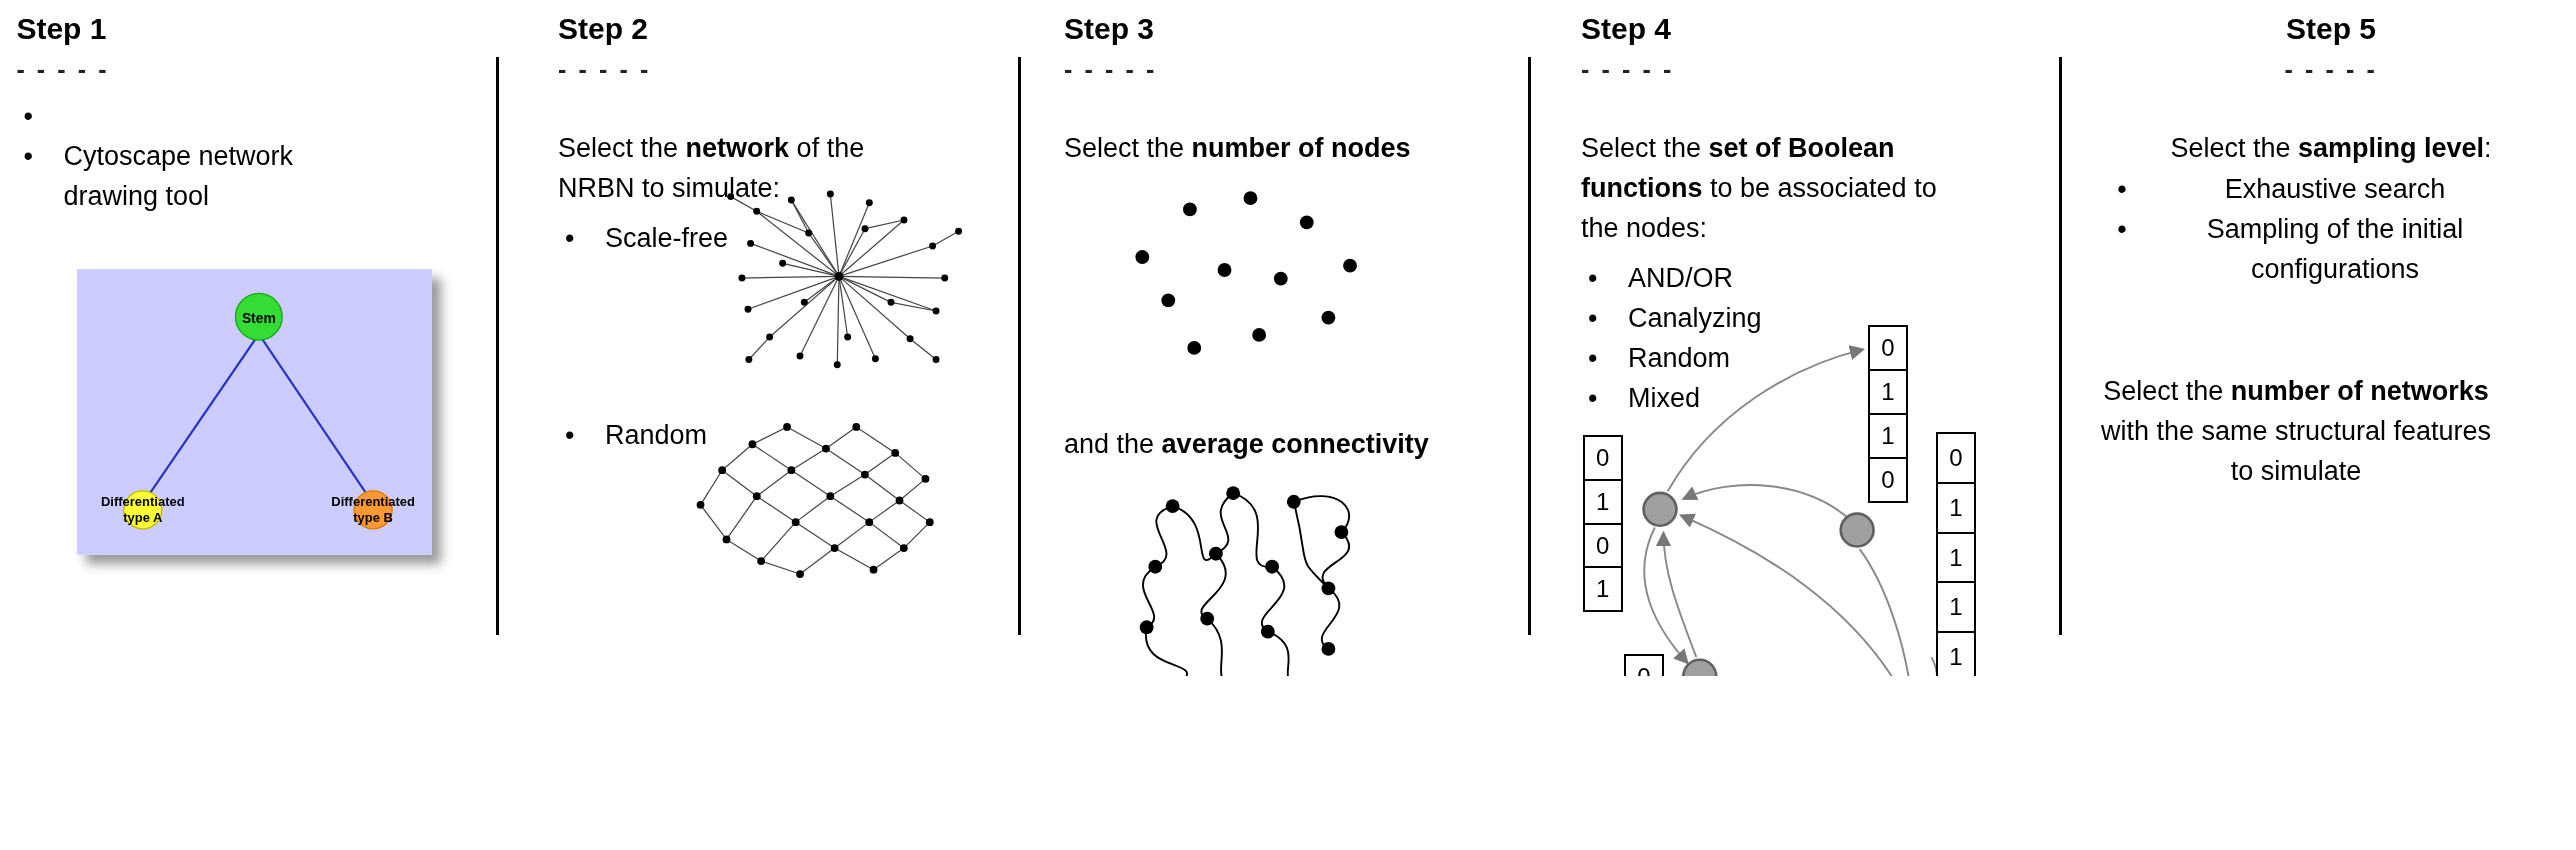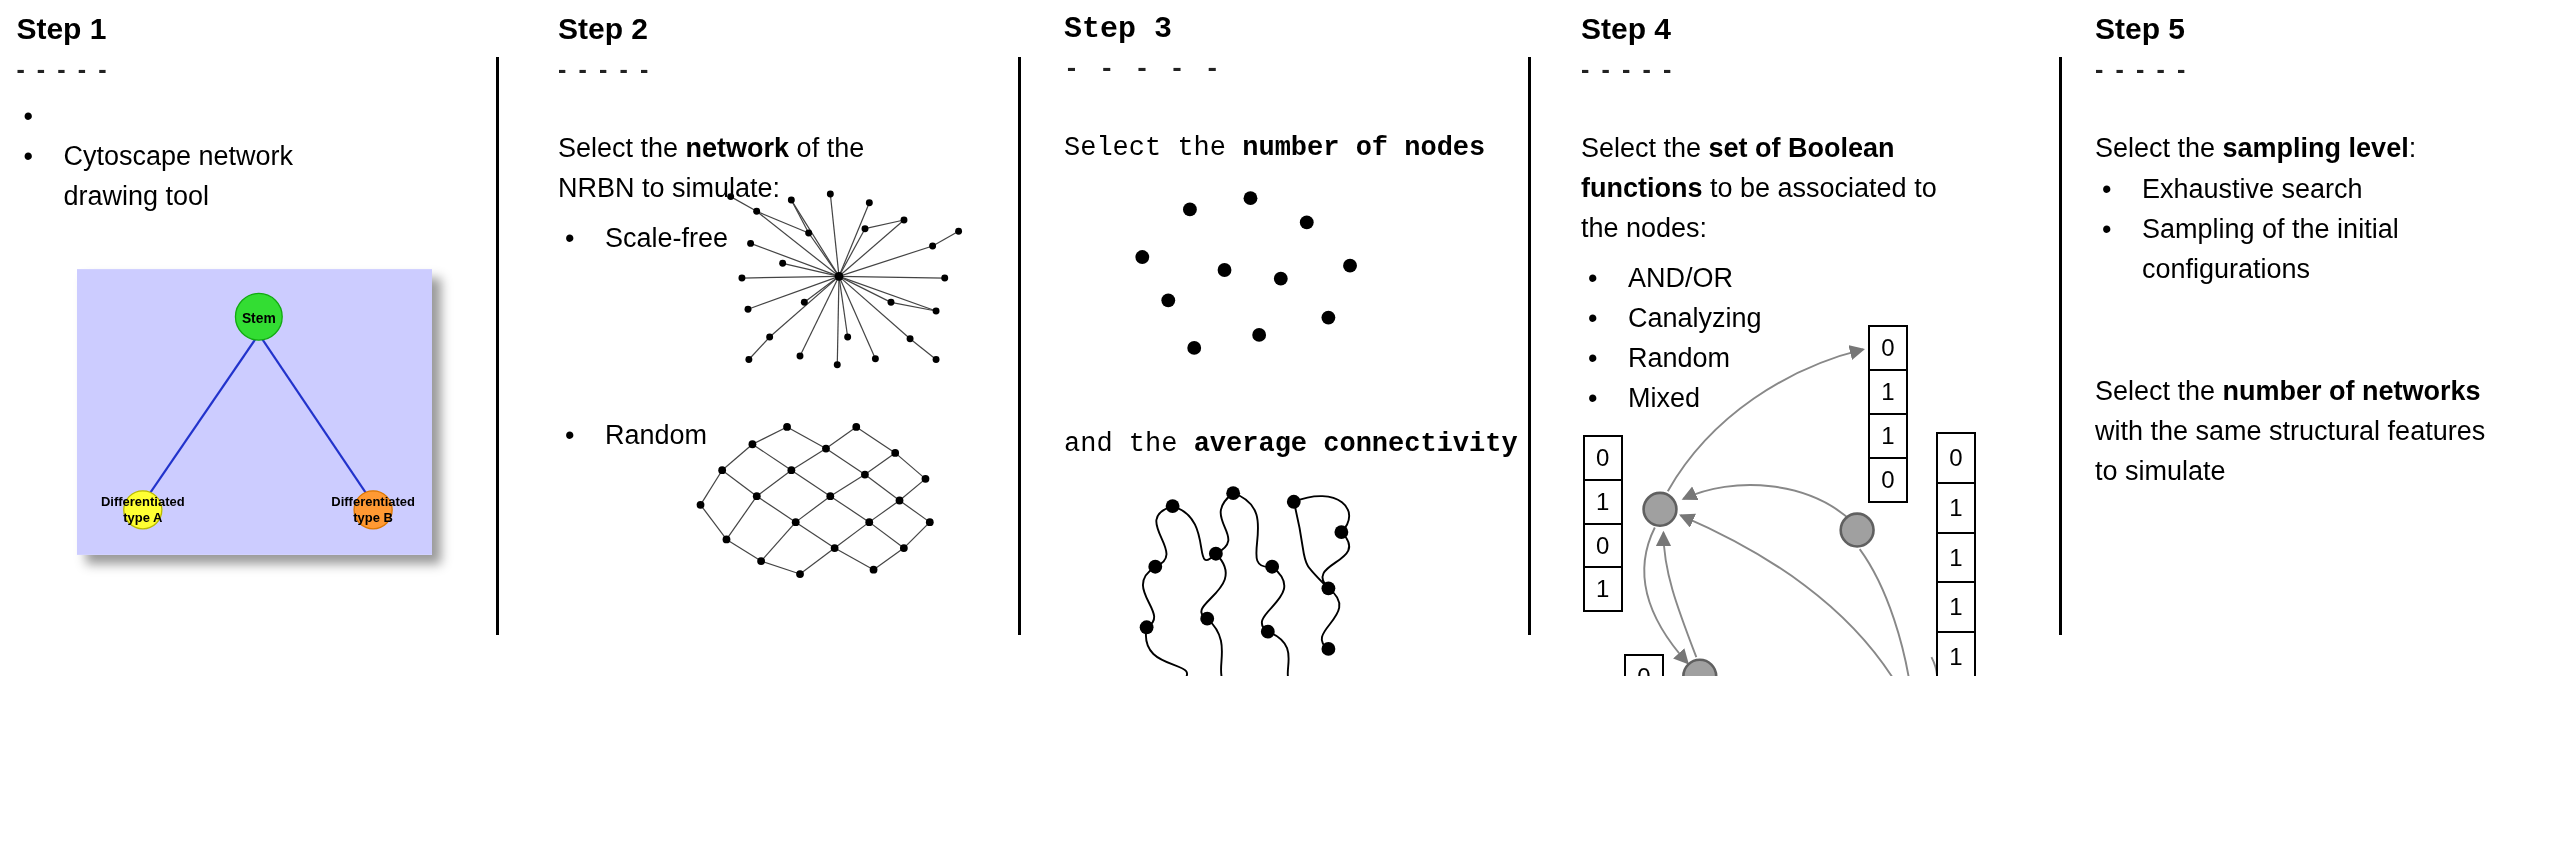--- a/index.html
+++ b/index.html
@@ -206,21 +206,21 @@
         <circle cx="250" cy="115" r="4.5"></circle>
           <circle cx="255" cy="170" r="4.5"></circle>
           <circle cx="280" cy="90" r="4.5"></circle>
         <circle cx="285" cy="140" r="4.5"></circle>
       </g>
     </svg>
   </div>
 
   <div class="divider" style="left:1018px;"></div>
 
-  <div class="col" style="left:1064px; width:459px;font-family:Liberation Mono, monospace;">
+  <div class="col" style="left:1064px; width:459px;">
     <h2 class="step-title">Step 3</h2>
     <div class="dashes">- - - - -</div>
     <p class="body"><span>Select the </span><b>number of nodes</b><span></span></p>
     <svg class="graphic" style="margin:10.4px 0 0 48px;" width="264" height="208" viewBox="0 0 305 240">
       <g fill="#000">
         <circle cx="35" cy="90" r="8"></circle>
           <circle cx="90" cy="35" r="8"></circle>
           <circle cx="160" cy="22" r="8"></circle>
         <circle cx="225" cy="50" r="8"></circle>
           <circle cx="275" cy="100" r="8"></circle>
@@ -351,21 +351,21 @@
         <div class="tt-cell">1</div>
         <div class="tt-cell">1</div>
         <div class="tt-cell">0</div>
         <div class="tt-cell">1</div>
       </div>
     </div>
   </div>
 
   <div class="divider" style="left:2059px;"></div>
 
-  <div class="col" style="left:2095px; width:472px;">
+  <div class="col" style="left:2095px; width:472px;text-align:center;">
     <h2 class="step-title">Step 5</h2>
     <div class="dashes">- - - - -</div>
     <p class="body"><span>Select the </span><b>sampling level</b><span>:</span></p>
     <div class="bullets" style="margin-top:1.7px; width:433px;">
       <div class="bullet-row">
         <span class="marker">•</span>
         <span class="btext">Exhaustive search</span>
       </div>
       <div class="bullet-row">
         <span class="marker">•</span>

